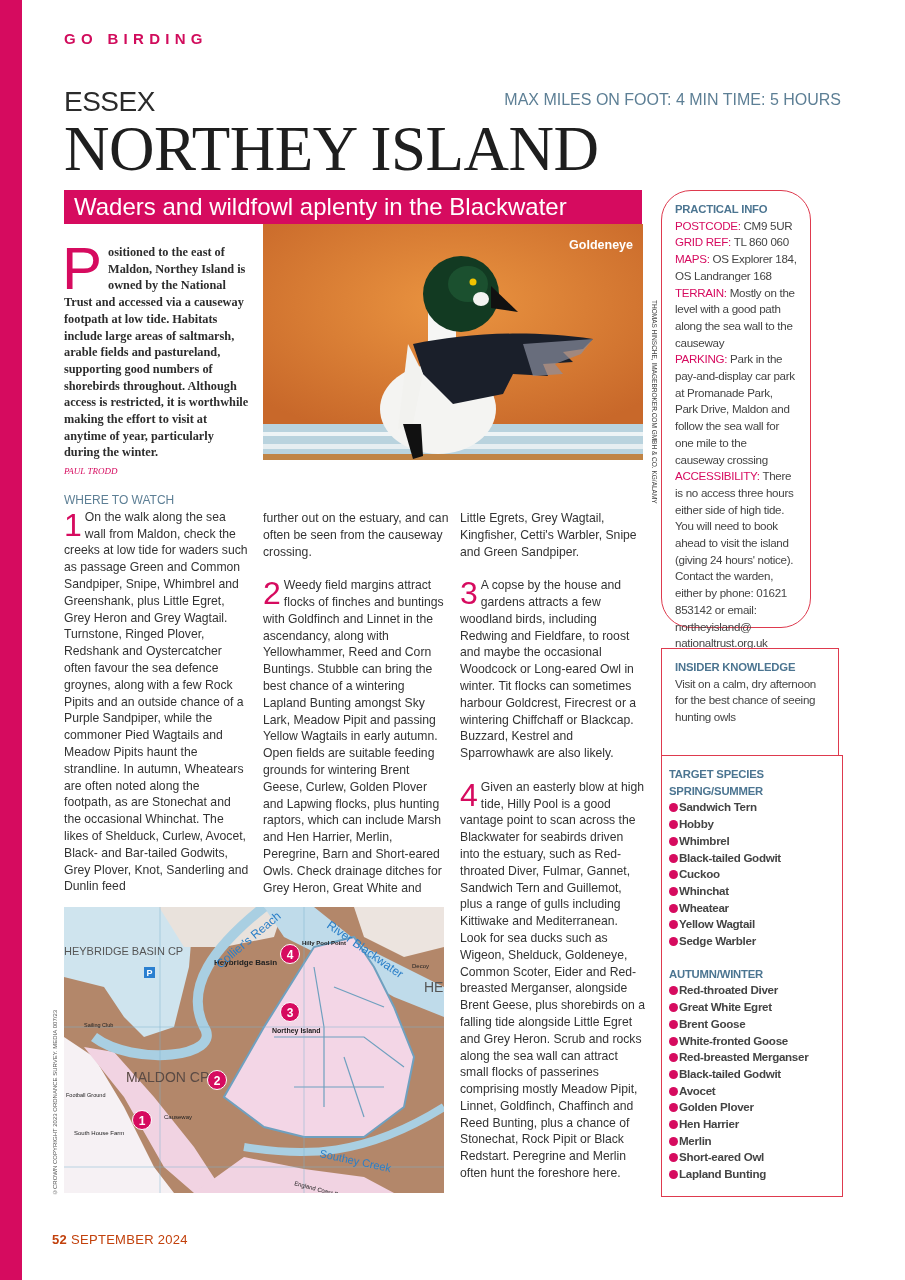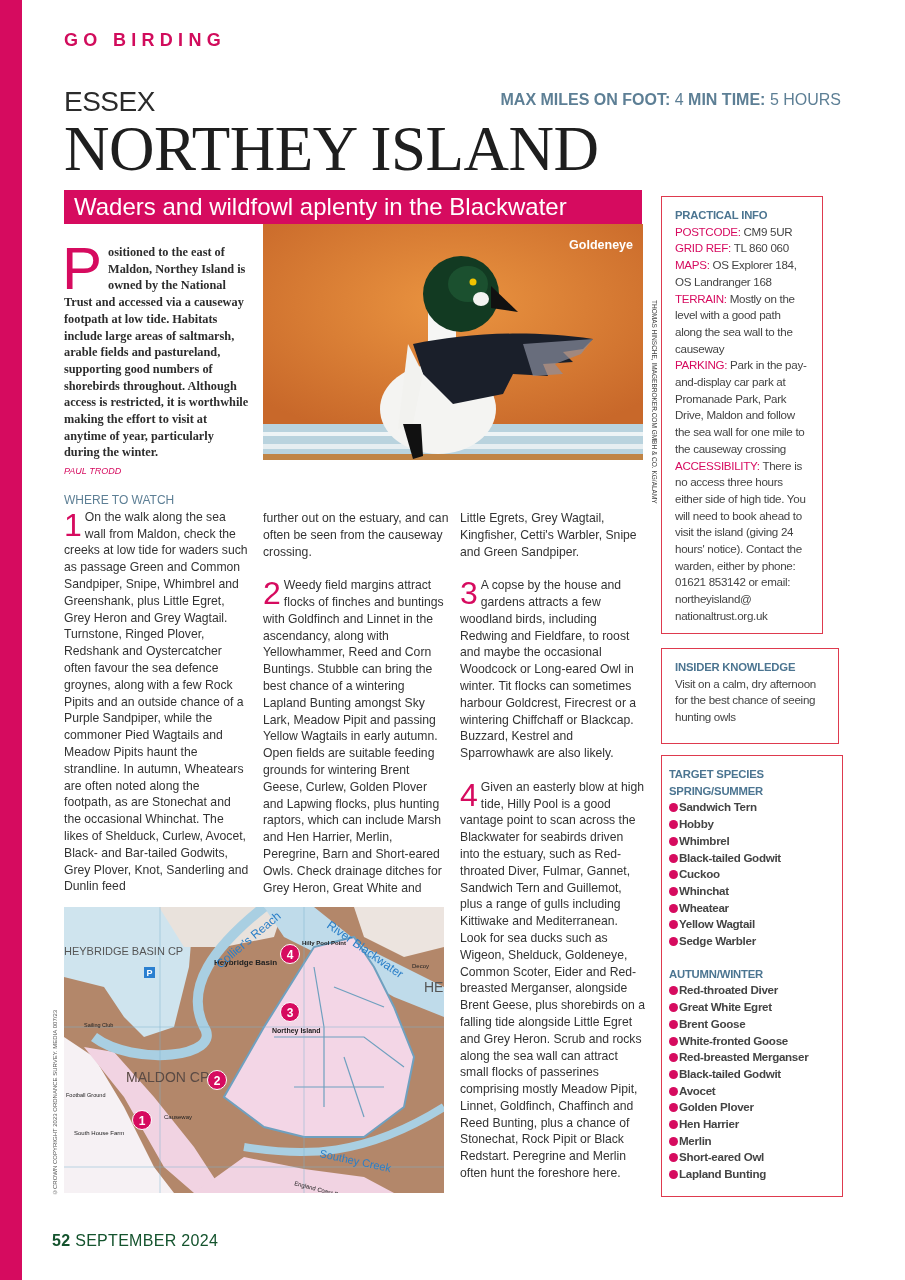--- a/index.html
+++ b/index.html
@@ -1,63 +1,63 @@
 <!DOCTYPE html>
 <html><head>
 <meta charset="utf-8">
 <style>
   * { box-sizing: border-box; margin: 0; padding: 0; }
   html, body { width: 905px; height: 1280px; background: #ffffff; overflow: hidden; }
   body { position: relative; font-family: "Liberation Sans", sans-serif; color: #2a2a2a; }
 
   .side-strip { position: absolute; left: 0; top: 0; width: 22px; height: 1280px; background: #d60b5f; }
 
-  .section-label { position: absolute; left: 64px; top: 30px; font-family: "Liberation Sans", sans-serif; font-weight: 700; font-size: 18px; letter-spacing: 5.3px; color: #d10c5c; }
+  .section-label { position: absolute; left: 64px; top: 30px; font-family: "Liberation Sans", sans-serif; font-weight: 700; font-size: 15px; letter-spacing: 5.3px; color: #d10c5c; }
 
   .county { position: absolute; left: 64px; top: 86px; font-size: 28px; color: #2b2b2b; letter-spacing: -0.5px; }
   .stats { position: absolute; right: 64px; top: 91px; font-size: 16px; color: #5d7f95; }
-  .stats b { font-weight: 700; }
+  .stats b { font-weight: 400; }
   .stats span.v { font-weight: 400; }
 
   .title { position: absolute; left: 64px; top: 118px; font-family: "Liberation Serif", serif; font-size: 63px; font-weight: 400; letter-spacing: -0.5px; color: #1e1e1e; line-height: 1; }
 
   .subtitle-bar { position: absolute; left: 64px; top: 190px; width: 578px; height: 34px; background: #d60b5f; color: #fff; font-size: 24px; padding: 4px 10px; line-height: 26px; }
 
   .intro { position: absolute; left: 64px; top: 244px; width: 185px; font-family: "Liberation Serif", serif; font-weight: 700; font-size: 12.3px; line-height: 16.7px; color: #2d2d2d; }
   .intro .dropcap { float: left; font-family: "Liberation Sans", sans-serif; font-weight: 400; font-size: 60px; line-height: 46px; color: #d60b5f; margin: 2px 6px 0 -2px; }
-  .byline { display: block; font-family: Liberation Sans, sans-serif; font-style: italic; font-weight: 400; font-size: 9px; color: #d60b5f; margin-top: 2px; }
+  .byline { display: block; font-family: Liberation Serif, serif; font-style: italic; font-weight: 400; font-size: 9px; color: #d60b5f; margin-top: 2px; }
 
   .photo { position: absolute; left: 263px; top: 224px; width: 380px; height: 236px; overflow: hidden; background: linear-gradient(180deg, #d3772c 0%, #e08a35 40%, #d98032 65%, #9dbfcf 78%, #cfdde3 84%, #c7883e 92%, #8a5a2e 100%); }
   .photo-caption { position: absolute; right: 10px; top: 14px; color: #fff; font-weight: 700; font-size: 12.5px; }
   .photo-credit { position: absolute; left: 646px; top: 300px; width: 12px; height: 190px; writing-mode: vertical-rl; font-size: 6.5px; color: #444; white-space: nowrap; }
 
   .col { position: absolute; width: 186px; font-size: 12.2px; line-height: 16.8px; color: #333; }
   .col p { margin-bottom: 16.8px; }
   .where-heading { font-size: 12px; color: #5d7f95; text-transform: uppercase; }
   .num { float: left; font-size: 32px; line-height: 26px; color: #d60b5f; margin: 3px 3px 0 0; font-weight: 400; }
   .col1 { left: 64px; top: 492px; }
   .col2 { left: 263px; top: 510px; }
   .col3 { left: 460px; top: 510px; }
 
   .map { position: absolute; left: 64px; top: 907px; width: 380px; height: 286px; overflow: hidden; background: #b08466; }
   .map-credit { position: absolute; left: 52px; top: 1005px; width: 10px; height: 190px; writing-mode: vertical-rl; transform: rotate(180deg); font-size: 6px; color: #555; white-space: nowrap; }
   .map-marker { position: absolute; width: 20px; height: 20px; border-radius: 50%; background: #d60b5f; color: #fff; font-weight: 700; font-size: 12px; text-align: center; line-height: 20px; border: 1px solid #fff; }
 
   .box { position: absolute; left: 661px; border: 1.5px solid #de3a4e; padding: 10px 12px 10px 13px; font-family: "Liberation Sans", sans-serif; font-size: 11.6px; line-height: 16.7px; color: #444; letter-spacing: -0.3px; }
   .box .head { color: #4c7591; font-weight: 700; font-size: 11.3px; letter-spacing: -0.2px; }
   .box .key { color: #d60b5f; }
-  .practical { top: 196px; width: 162px; height: 438px; }
-  .insider { top: 648px; width: 178px; height: 96px; }
+  .practical { top: 190px; width: 150px; height: 438px; border-radius: 30px; }
+  .insider { top: 648px; width: 178px; height: 108px; }
   .target { top: 755px; width: 182px; height: 442px; padding-left: 7px; }
   .species li { list-style: none; position: relative; padding-left: 10px; }
   .species li::before { content: ""; position: absolute; left: 0; top: 4px; width: 9px; height: 9px; border-radius: 50%; background: #d60b5f; }
   .species ul { margin-left: 0; font-weight: bold; }
   .gap { height: 16px; }
 
-  .footer { position: absolute; left: 52px; top: 1232px; font-size: 16px; color: #14532d; letter-spacing: 0.3px; }
+  .footer { position: absolute; left: 52px; top: 1232px; font-size: 13px; color: #c2410c; letter-spacing: 0.3px; }
   .footer b { font-weight: 700; }
 </style>
 </head>
 <body>
 
 <div class="side-strip"></div>
 
 <div class="section-label">GO BIRDING</div>
 
 <div class="county">ESSEX</div>

